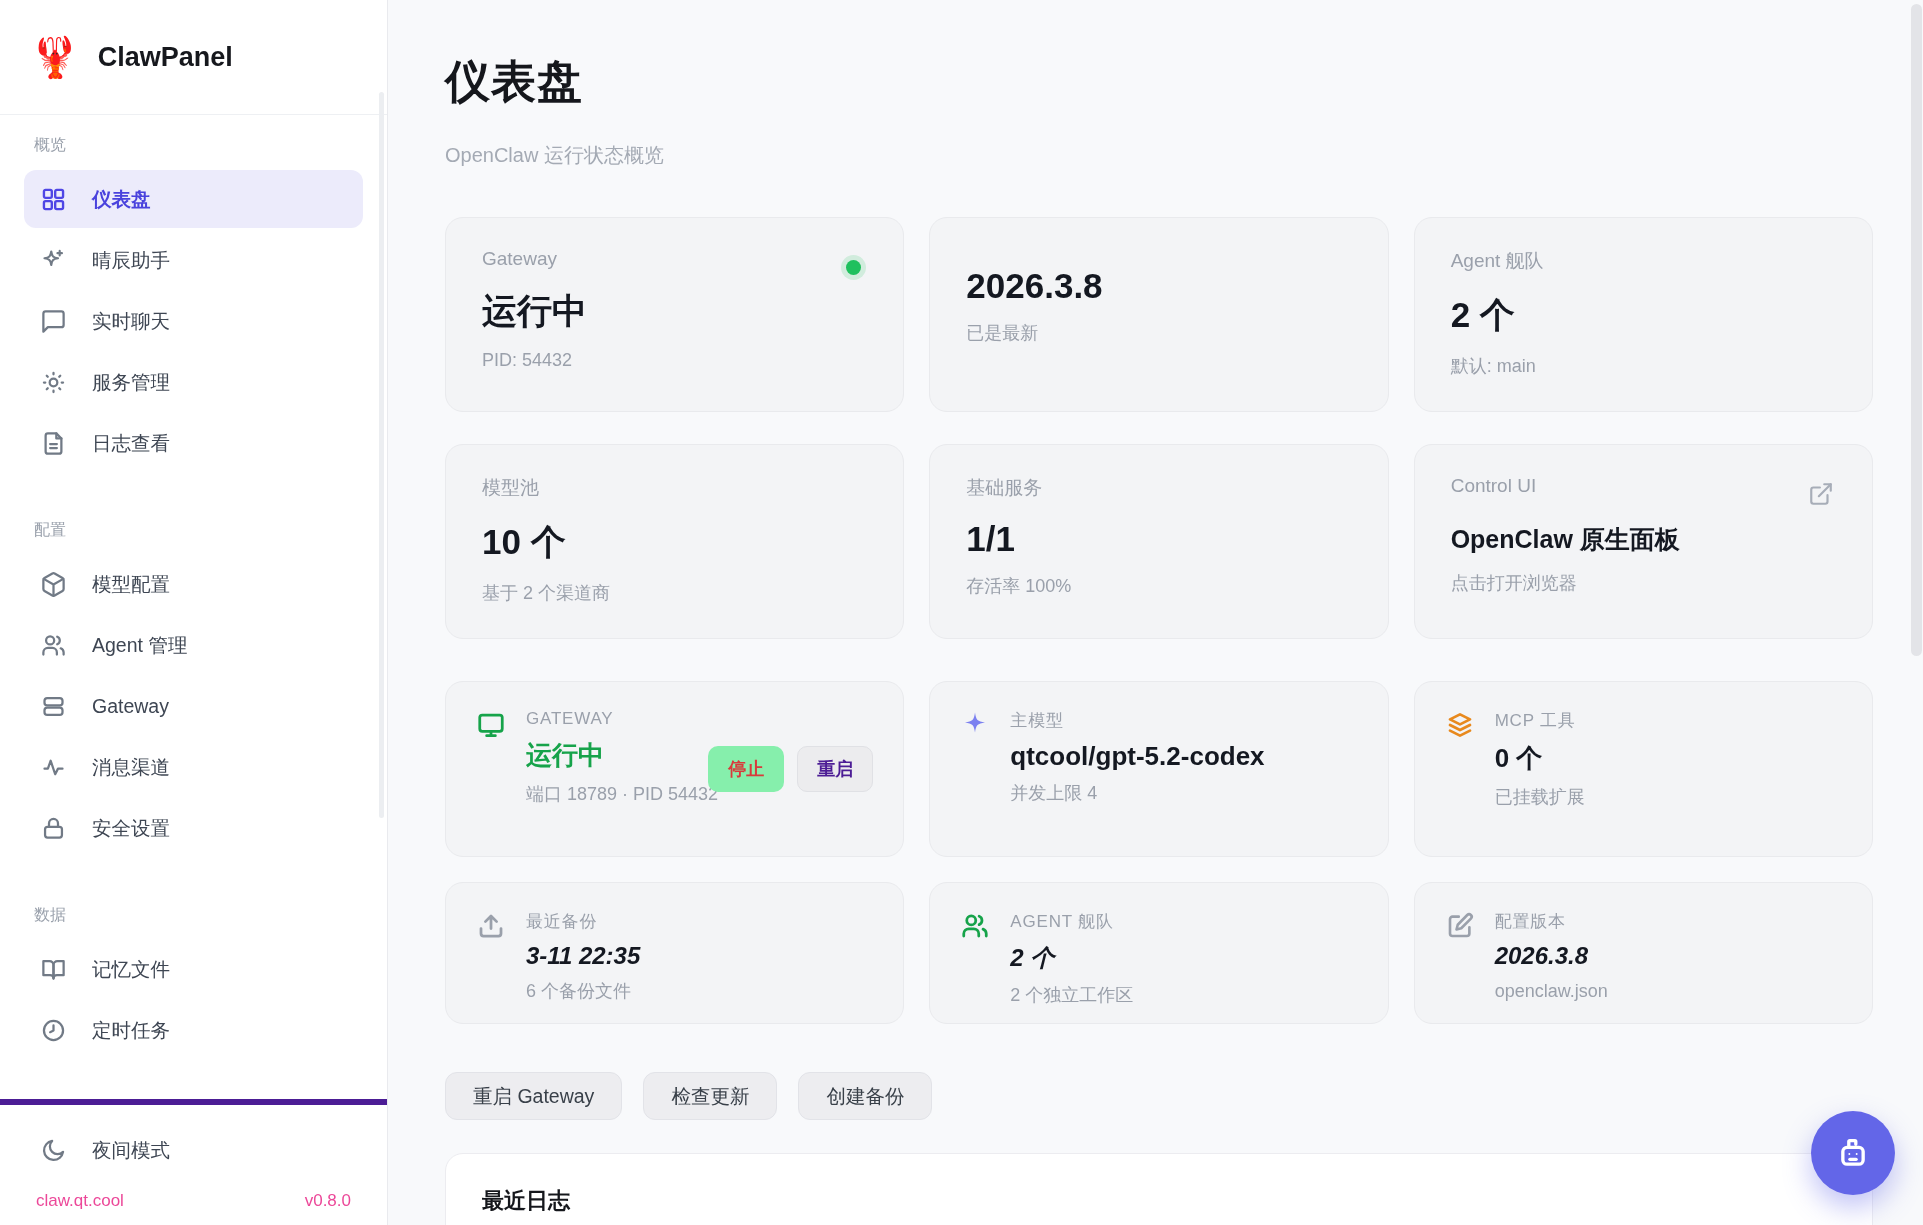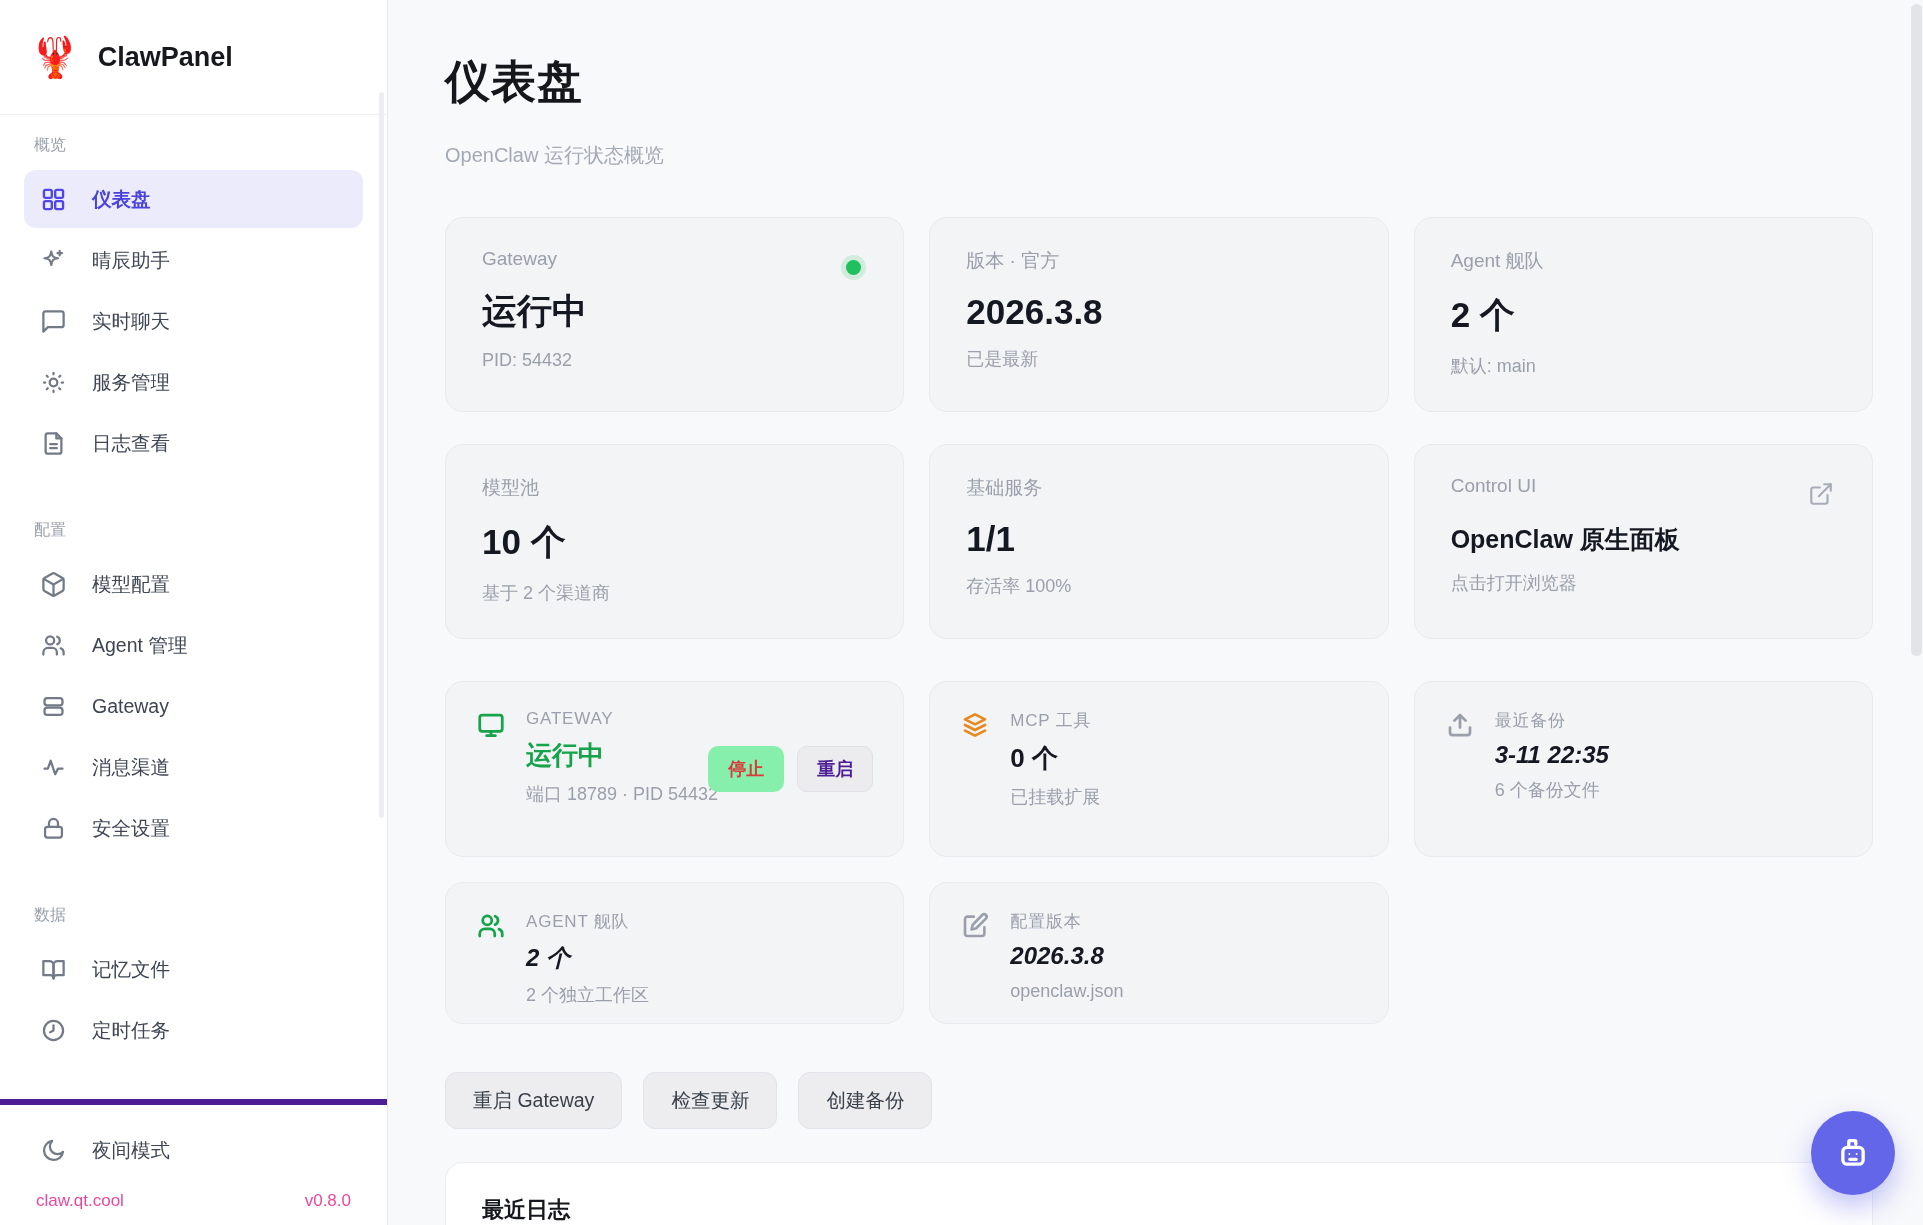--- a/index.html
+++ b/index.html
@@ -85,21 +85,21 @@
   .chip {
     padding:10px 19px; border-radius:10px; font-size:18px; font-weight:bold;
     cursor:pointer; border:1px solid transparent;
   }
   .chip.danger { background:#86efac; color:#d83b3b; }
   .chip.neutral { background:#ececee; color:#4c1d95; border-color:#e0e1e5; }
 
   .actions { margin-top:48px; display:flex; gap:21px; }
   .action-btn {
     background:#ededf0; border:1px solid #e2e3e8; border-radius:12px;
-    padding:0 27px; height:57px; display:flex; align-items:center;
+    padding:0 27px; height:48px; display:flex; align-items:center;
     font-size:19.5px; color:#394049; cursor:pointer;
     font-family:"Liberation Sans", sans-serif;
   }
 
   .logs-card {
     margin-top:33px; background:#ffffff; border:1px solid #ececf0;
     border-radius:18px 18px 0 0; height:110px; overflow:hidden;
   }
   .logs-title {
     padding:32px 36px 26px; font-size:22px; font-weight:bold; color:#15171c;
@@ -250,21 +250,20 @@
   <div class="page-subtitle">OpenClaw 运行状态概览</div>
 
   <section class="grid stats">
     <div class="card stat-card">
       <div class="stat-label">Gateway</div>
       <span class="status-dot"></span>
       <div class="stat-value">运行中</div>
       <div class="stat-sub">PID: 54432</div>
     </div>
     <div class="card stat-card">
-      <div class="stat-label">版本 · 官方</div>
       <div class="stat-value">2026.3.8</div>
       <div class="stat-sub">已是最新</div>
     </div>
     <div class="card stat-card">
       <div class="stat-label">Agent 舰队</div>
       <div class="stat-value">2 个</div>
       <div class="stat-sub">默认: main</div>
     </div>
     <div class="card stat-card">
       <div class="stat-label">模型池</div>
@@ -295,20 +294,30 @@
           <path d="M12 17v3.5 M8.5 20.5h7"></path>
         </svg>
       <div class="gateway-content">
         <div class="info-label">GATEWAY</div>
         <div class="info-value green">运行中</div>
         <div class="info-sub">端口 18789 · PID 54432</div>
       </div>
       <div class="card-actions">
         <span class="chip danger">停止</span>
         <span class="chip neutral">重启</span>
+      </div>
+    </div>
+    <div class="card info-card">
+      <svg class="info-icon c-indigo" viewBox="0 0 24 24" fill="currentColor">
+          <path d="M12 2 C12.8 8 14 9.2 20 10 C14 10.8 12.8 12 12 18 C11.2 12 10 10.8 4 10 C10 9.2 11.2 8 12 2 Z"></path>
+        </svg>
+      <div>
+        <div class="info-label">主模型</div>
+        <div class="info-value">qtcool/gpt-5.2-codex</div>
+        <div class="info-sub">并发上限 4</div>
       </div>
     </div>
     <div class="card info-card">
       <svg class="info-icon c-orange" viewBox="0 0 24 24" fill="none" stroke="currentColor" stroke-width="2.2" stroke-linecap="round" stroke-linejoin="round">
           <path d="M12 3.5 4 7.5l8 4 8-4z"></path>
           <path d="M4 12l8 4 8-4"></path>
           <path d="M4 16.5l8 4 8-4"></path>
         </svg>
       <div>
         <div class="info-label">MCP 工具</div>

